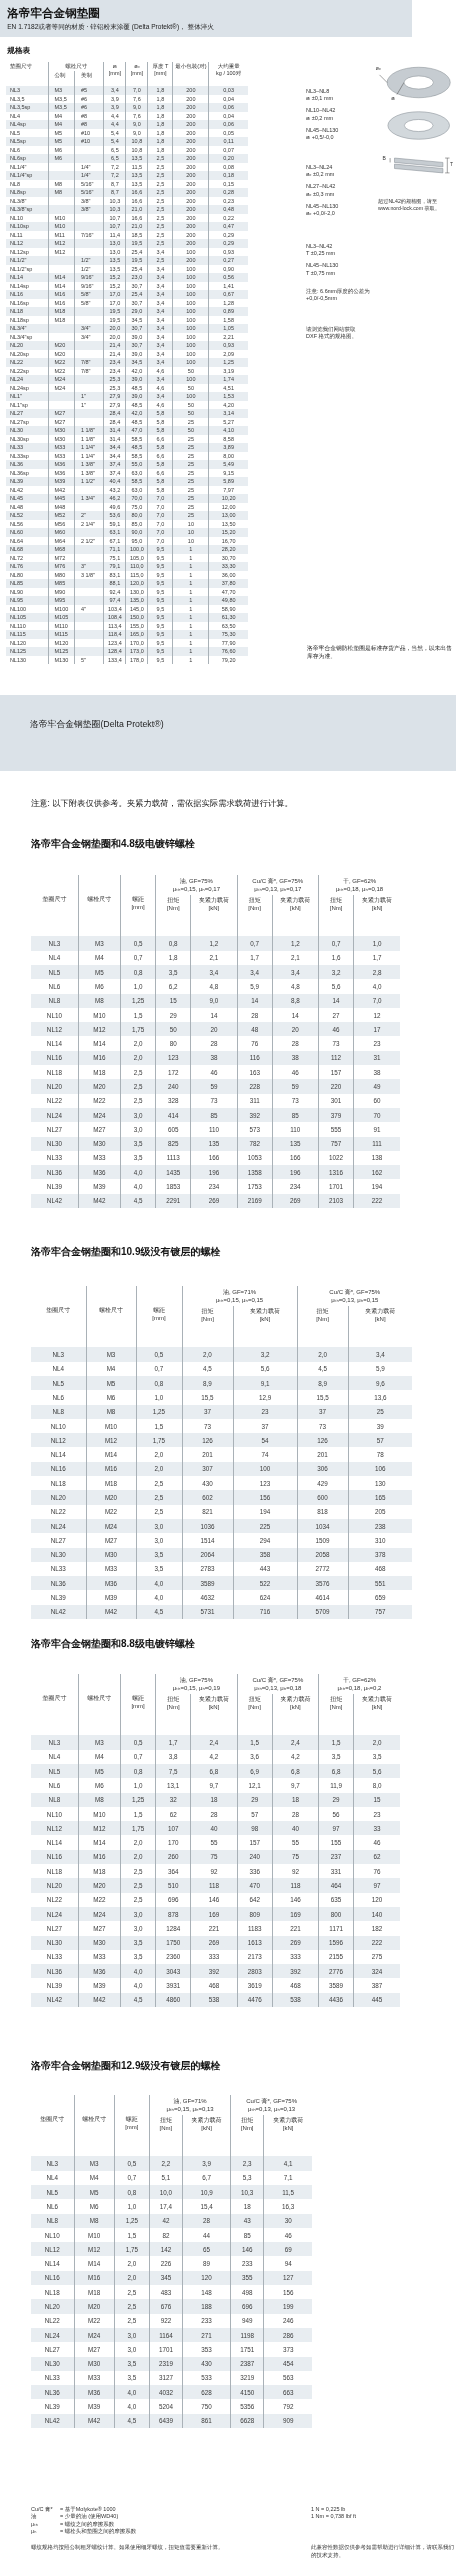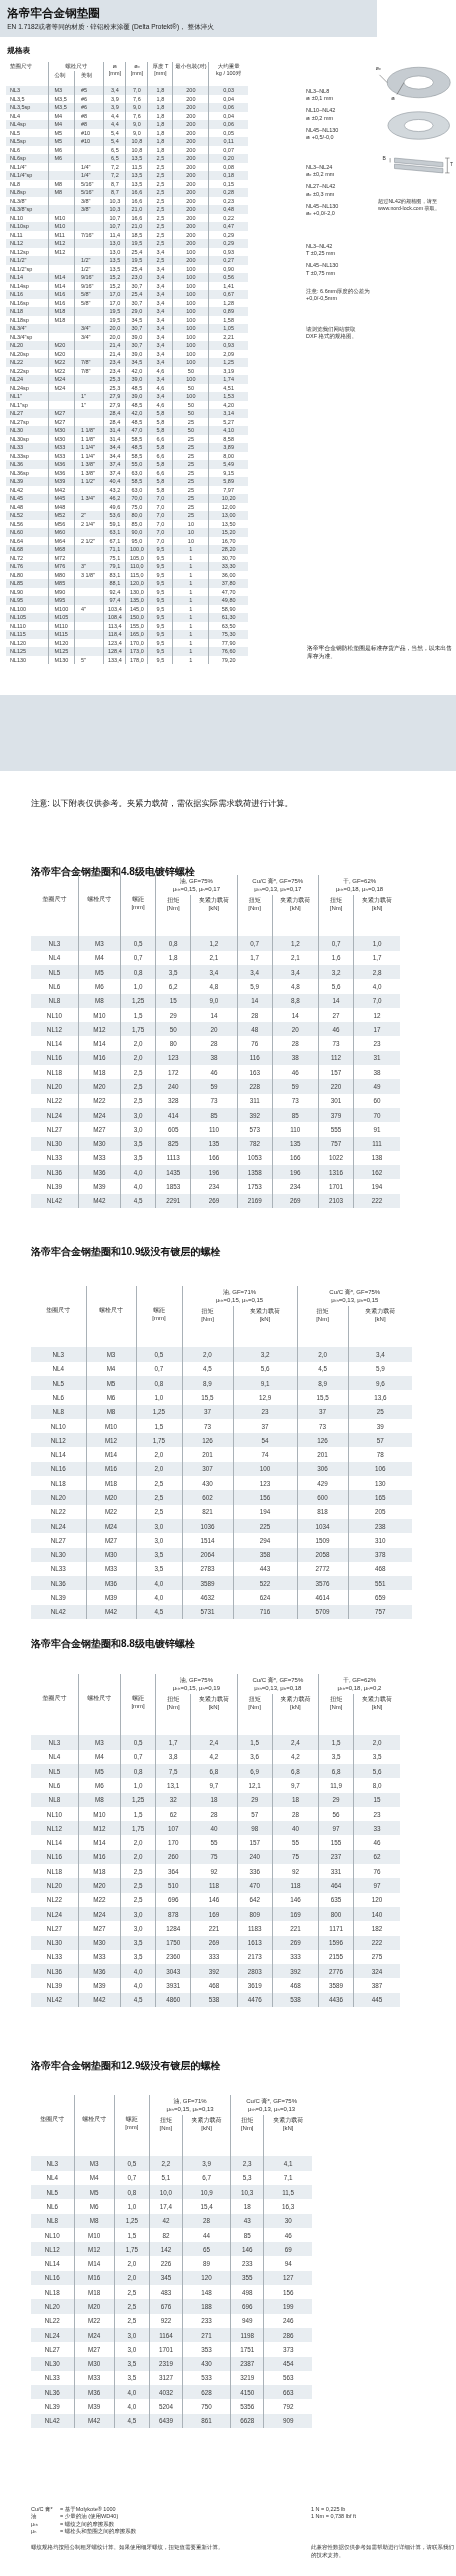--- a/index.html
+++ b/index.html
@@ -1,30 +1,30 @@
 <!DOCTYPE html>
 <html style="font-size:8.8px"><head>
 <meta charset="utf-8">
 <style>
   html,body{margin:0;padding:0;background:#fff;}
   body{font-family:"Liberation Sans","DejaVu Sans",sans-serif;color:#3a3a3a;}
   .page{position:relative;width:457px;height:2576px;background:#fff;overflow:hidden;}
 
   
-  .banner{position:absolute;left:0;top:0;width:377px;height:37px;background:#dbe2e8;box-sizing:border-box;padding:5.5px 0 0 7.2px;}
+  .banner{position:absolute;left:0;top:0;width:412px;height:37px;background:#dbe2e8;box-sizing:border-box;padding:5.5px 0 0 7.2px;}
   .banner .t{font-size:11.6px;font-weight:bold;color:#141414;}
   .banner .s{font-size:6.6px;color:#222;margin-top:2.2px;}
   .banner2{position:absolute;left:0;top:695px;width:457px;height:76px;background:#dbe2e8;box-sizing:border-box;padding:18.7px 0 0 30px;}
   .banner2 .t{font-size:16.5px;font-weight:bold;color:#141414;}
   .banner2 .s{font-size:8.8px;color:#222;margin-top:5px;}
 
   .spec-heading{position:absolute;top:46px;left:7.2px;font-size:7.7px;font-weight:bold;color:#141414;}
   .notice{position:absolute;top:798px;left:31px;font-size:8.3px;color:#141414;}
   .sec-h{position:absolute;left:31px;font-size:10px;font-weight:bold;color:#141414;}
-  .h2a{top:837px;margin-top:28px;} .h3a{top:1245px;} .h4a{top:1637px;} .h5a{top:2059px;}
+  .h2a{top:837px;} .h3a{top:1245px;} .h4a{top:1637px;} .h5a{top:2059px;}
 
   
   table{border-collapse:collapse;table-layout:fixed;width:100%;}
   th{font-weight:normal;color:#333;}
   td{color:#3a3a3a;white-space:nowrap;overflow:hidden;}
   tbody tr:nth-child(odd){background:#e8edf1;}
   td + td{border-left:0.6px solid #a9b1b7;}
   th.bl{border-left:0.6px solid #a9b1b7;}
 
   
@@ -868,20 +868,21 @@
         <line x1="122" y1="43" x2="130" y2="43" stroke="#555" stroke-width="1"></line>
         <line x1="22" y1="16" x2="22" y2="24" stroke="#555" stroke-width="1"></line>
       </svg>
       <span class="dim-label" style="left:72px;top:12px;">T</span>
       <span class="dim-label" style="left:4.4px;top:5.5px;">B</span>
     </div>
     <div class="diag-cap">超过NL42的规格图，请至 www.nord-lock.com 获取。</div>
   </div>
 
   <div class="banner2">
+    <div class="s">洛帝牢合金钢垫圈(Delta Protekt®)</div>
   </div>
 
   <div class="notice">注意: 以下附表仅供参考。夹紧力载荷，需依据实际需求载荷进行计算。</div>
 
   <div class="sec-h h2a">洛帝牢合金钢垫圈和4.8级电镀锌螺栓</div>
   <div class="tq t2">
       <table>
         <colgroup>
           <col style="width: 47px;">
           <col style="width: 42px;">

